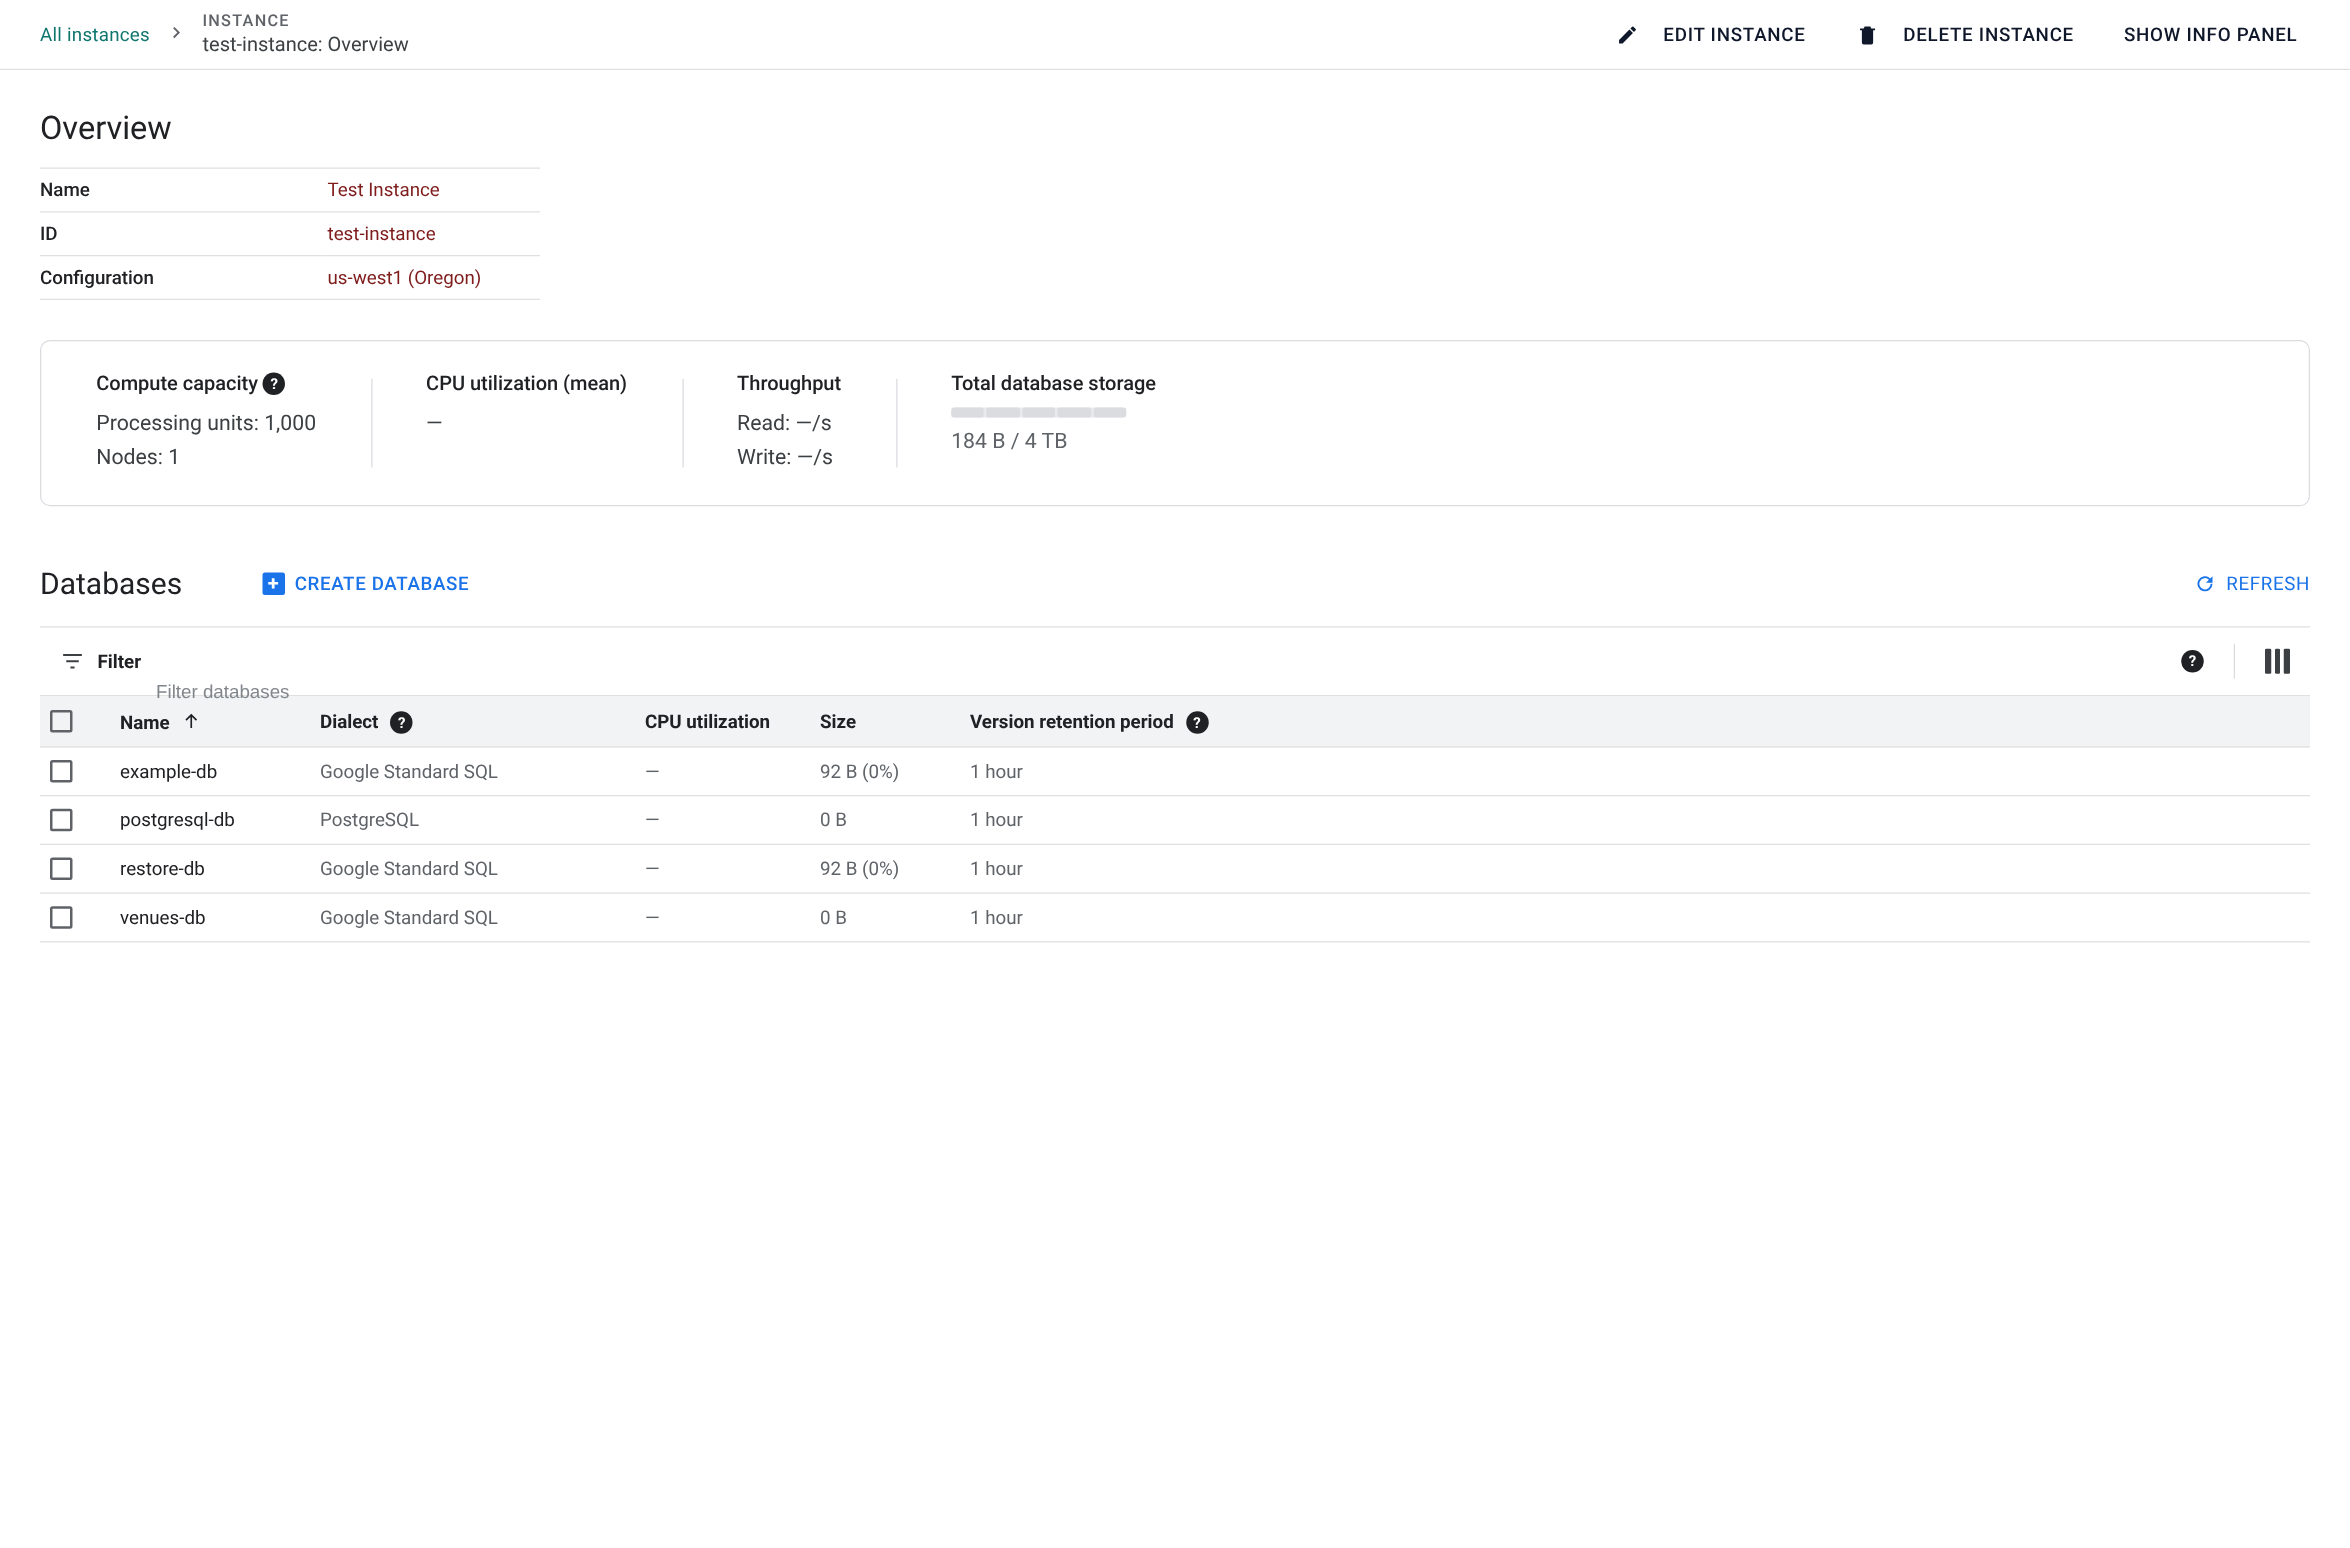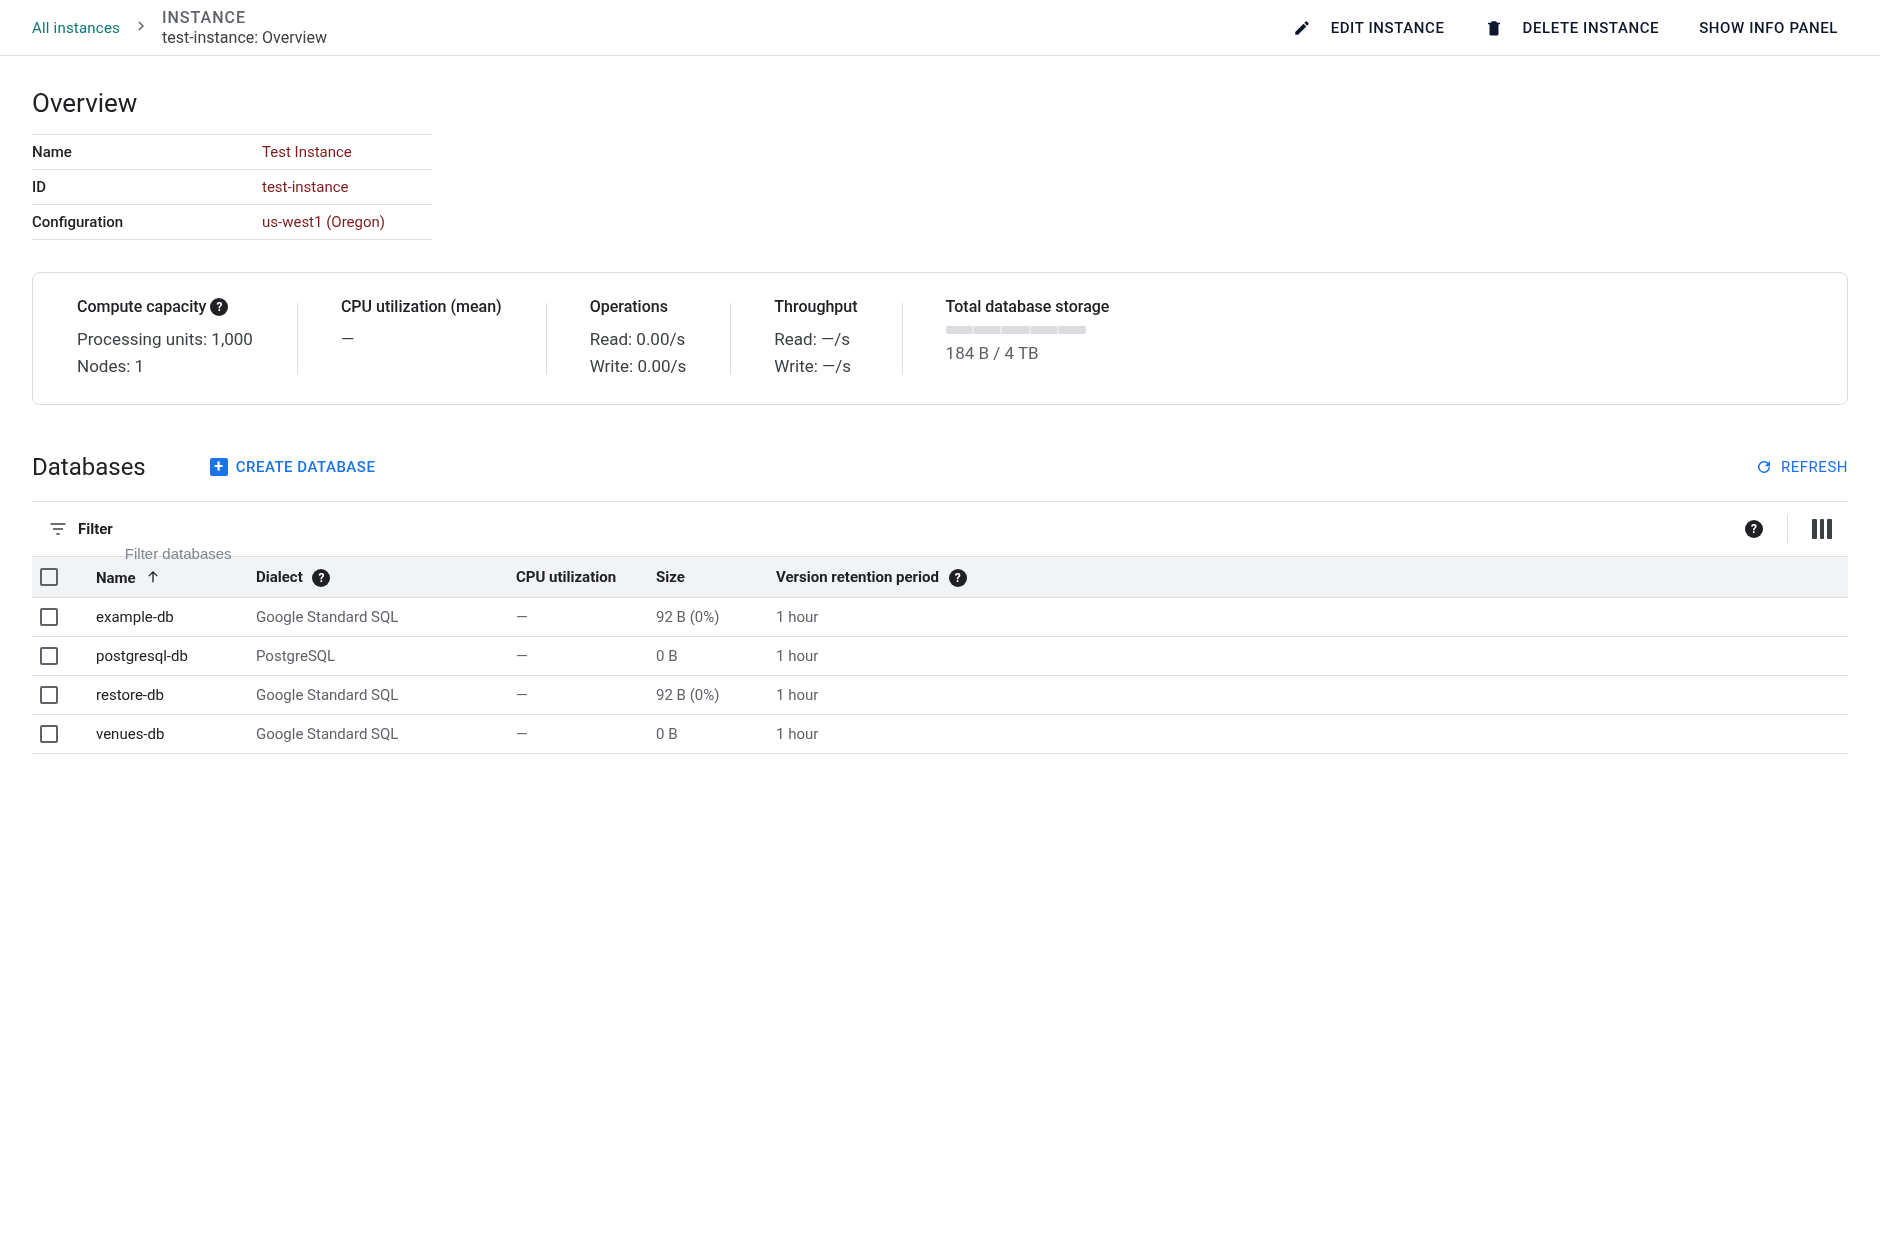--- a/index.html
+++ b/index.html
@@ -3,21 +3,21 @@
 <meta charset="utf-8">
 <style>
   * { box-sizing: border-box; }
   html, body { margin:0; padding:0; font-family: Roboto, "Helvetica Neue", Arial, sans-serif; color:#202124; background:#fff; font-size:14px; }
 
   
   .topbar { display:flex; align-items:center; padding:8px 32px 8px 32px; border-bottom:1px solid #e0e0e0; height:56px; }
   .crumb-link { color:#0f766e; font-size:15px; letter-spacing:0.2px; cursor:pointer; }
   .crumb-sep { color:#5f6368; padding:0 12px; }
   .crumb-current { display:flex; flex-direction:column; line-height:1.2; }
-  .crumb-eyebrow { font-size:16px; letter-spacing:1px; color:#5f6368; font-weight:500; }
+  .crumb-eyebrow { font-size:13px; letter-spacing:1px; color:#5f6368; font-weight:500; }
   .crumb-title { font-size:16px; color:#3c4043; }
   .spacer { flex:1; }
   .action-btn { display:inline-flex; align-items:center; gap:20px; color:#0f172a; font-weight:500; font-size:15px; letter-spacing:0.6px; cursor:pointer; padding:8px 10px; border-radius:4px; }
   .action-btn + .action-btn { margin-left:20px; }
   .icon18 { width:18px; height:18px; fill:currentColor; flex:none; }
 
   
   .content { padding:24px 32px 40px; }
 
   h1.page-title { font-size:26px; font-weight:400; margin:8px 0 16px; color:#202124; }
@@ -144,29 +144,20 @@
       </div>
     </div>
 
     <div class="stat-cell">
       <div class="stat-head">
           <span>CPU utilization (mean)</span>
         </div>
       <div class="stat-body"><span>—</span></div>
     </div>
 
-    <div class="stat-cell">
-      <div class="stat-head">
-          <span>Operations</span>
-        </div>
-      <div class="stat-body">
-        <div>Read: 0.00/s</div>
-        <div>Write: 0.00/s</div>
-      </div>
-    </div>
 
     <div class="stat-cell">
       <div class="stat-head">
           <span>Throughput</span>
         </div>
       <div class="stat-body">
         <div>Read: —/s</div>
         <div>Write: —/s</div>
       </div>
     </div>

